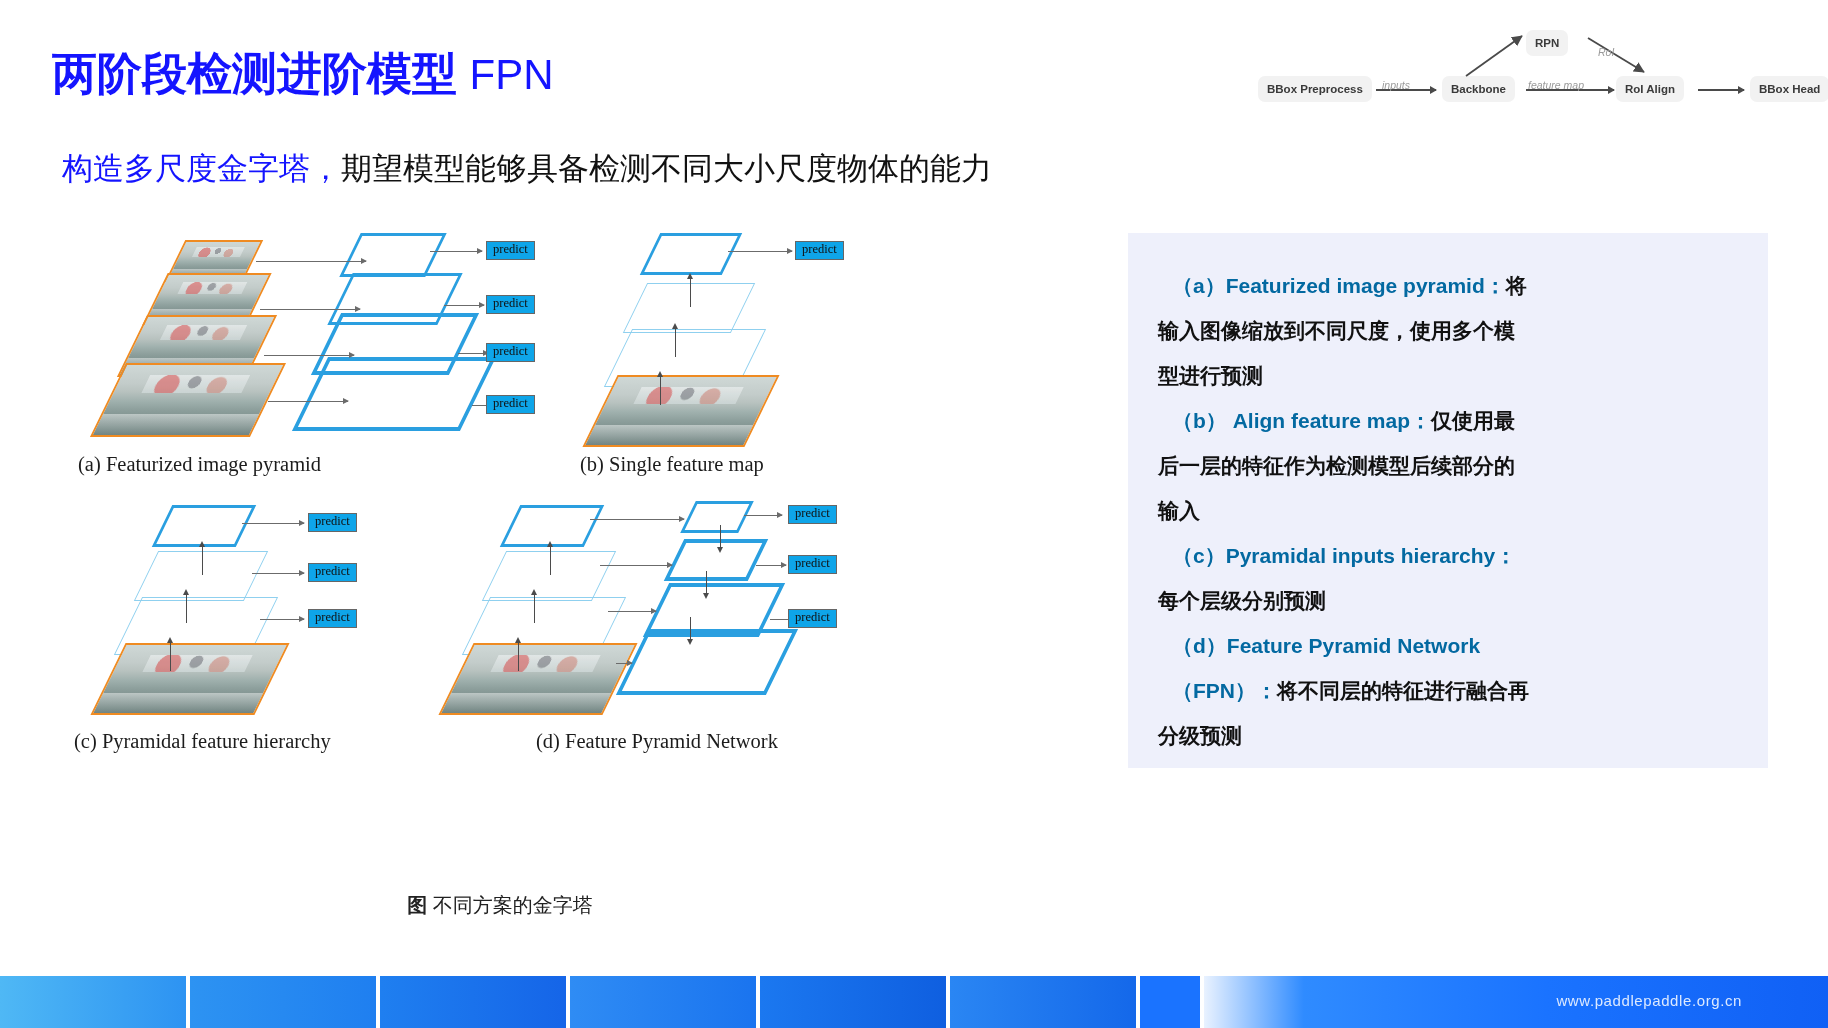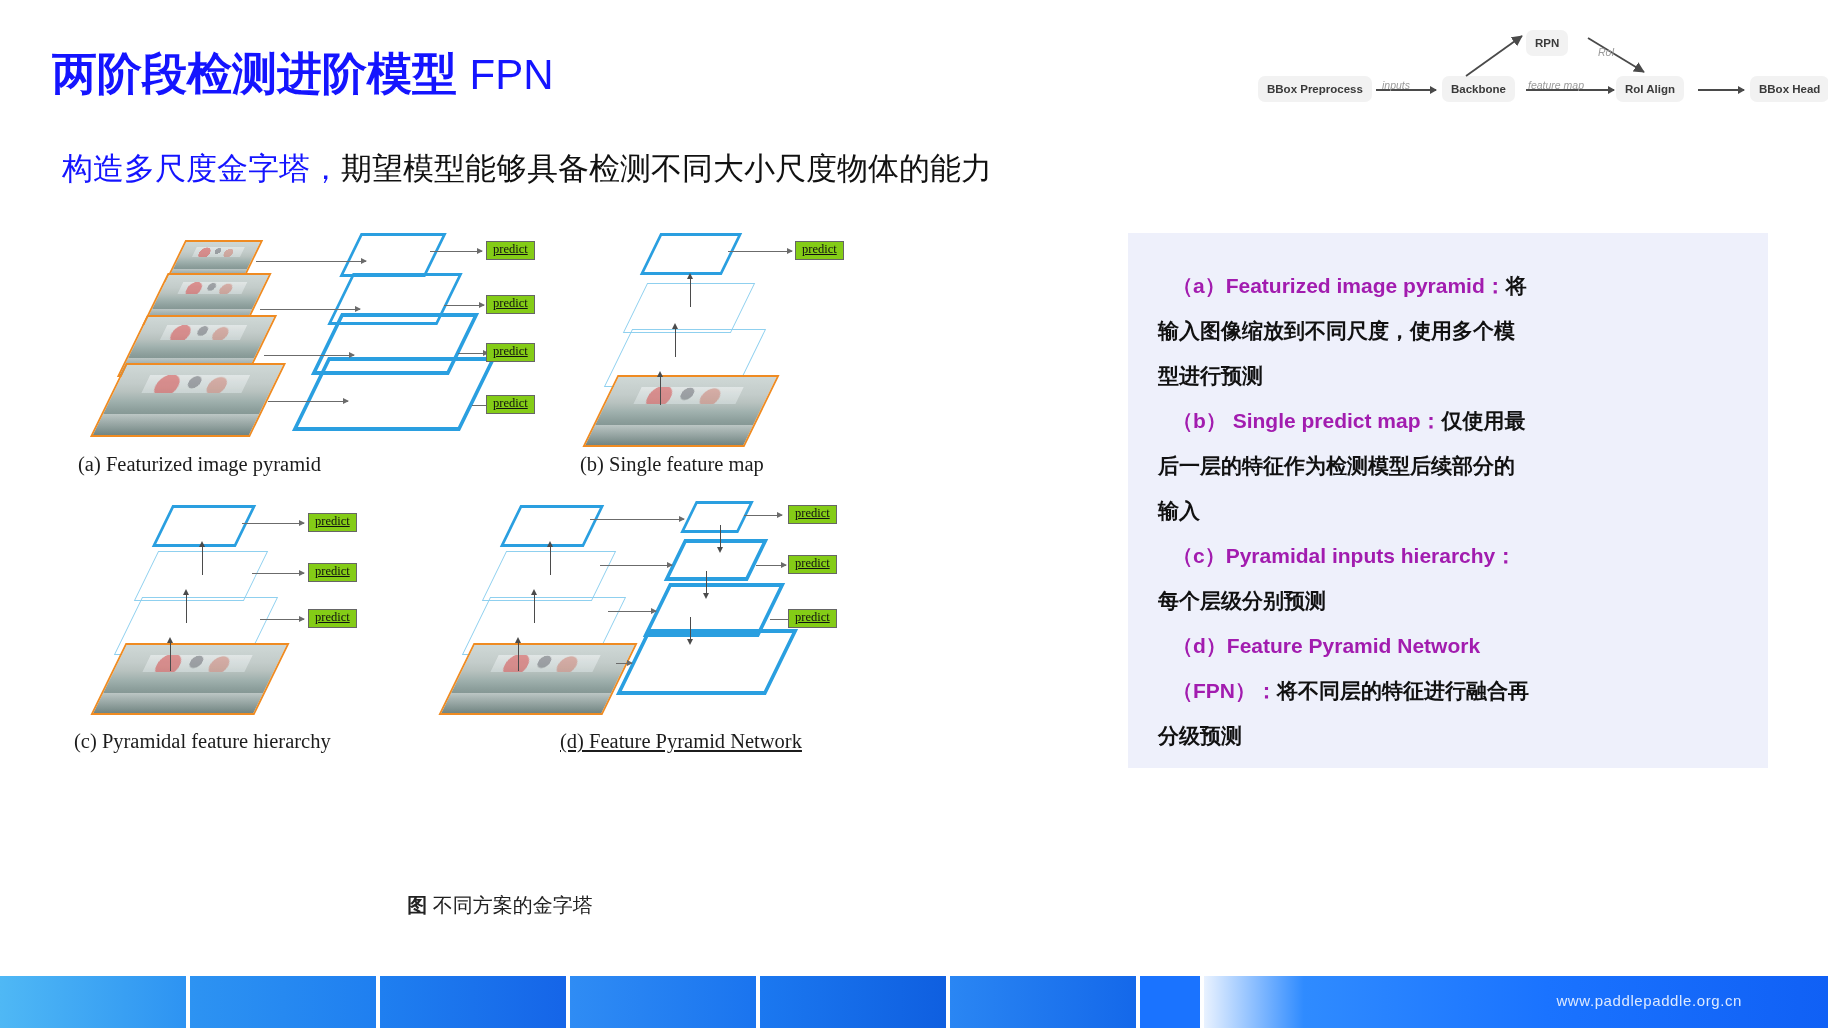--- a/index.html
+++ b/index.html
@@ -99,24 +99,24 @@
     border: 3.2px solid #2a9fe0;
     transform: skewX(-26deg);
     background: transparent;
   }
   .fmap.thin { border-width: 1.6px; border-color: #8fd0ef; }
   .fmap.thick { border-width: 4.4px; }
 
   
   .predict {
     position: absolute;
-    border: 1.2px solid #666; background: #84cc16;
+    border: 1.2px solid #666; background: #0ea5e9;
     font-family: "Liberation Serif", "DejaVu Serif", serif;
     font-size: 12.5px; color: #111;
-    padding: 1px 6px 2px; white-space: nowrap; line-height: 1.1; text-decoration: underline;
+    padding: 1px 6px 2px; white-space: nowrap; line-height: 1.1;
   }
 
   .gline { position: absolute; background: #6b6b6b; height: 1.3px; }
   .gline::after {
     content: ""; position: absolute; right: -1px; top: -3px;
     border-left: 6.5px solid #6b6b6b;
     border-top: 3.6px solid transparent;
     border-bottom: 3.6px solid transparent;
   }
   .vline { position: absolute; background: #4b4b4b; width: 1.3px; }
@@ -143,21 +143,21 @@
   #explain-panel {
     position: absolute; left: 1128px; top: 233px;
     width: 640px; height: 535px;
     background: #eef0fb;
     padding: 30px 34px 0 30px;
   }
   .ex-line {
     font-size: 21px; font-weight: bold; color: #111111;
     line-height: 45px; white-space: nowrap;
   }
-  .ex-line .blue { color: #a21caf; }
+  .ex-line .blue { color: #0369a1; }
   .ex-line.indent { padding-left: 14px; }
 
   
   #footer {
     position: absolute; left: 0; bottom: 0; width: 1828px; height: 52px;
   }
   .fseg { position: absolute; top: 0; height: 52px; }
   #footer-url {
     position: absolute; right: 86px; top: 16px;
     color: #dce9ff; font-size: 15px; letter-spacing: .6px;
@@ -296,41 +296,41 @@
     <div class="vline down" style="left:630px; top:392px; height:22px;"></div>
 
     <div class="gline" style="left:684px; top:290px; width:38px;"></div>
     <div class="gline" style="left:696px; top:340px; width:30px;"></div>
     <div class="gline" style="left:710px; top:394px; width:24px;"></div>
 
     <div class="predict" style="left:728px; top:280px;">predict</div>
     <div class="predict" style="left:728px; top:330px;">predict</div>
     <div class="predict" style="left:728px; top:384px;">predict</div>
 
-    <div class="panel-caption" style="left:500px; top:505px;text-decoration:underline;">(d) Feature Pyramid Network</div>
+    <div class="panel-caption" style="left:476px; top:505px;">(d) Feature Pyramid Network</div>
   </div>
 </div>
 
 <div id="figure-caption">
   <span class="lab">图</span>
   <span>不同方案的金字塔</span>
 </div>
 
 <div id="explain-panel">
   <div class="ex-line indent">
     <span class="blue">（a）Featurized image pyramid：</span><span>将</span>
   </div>
   <div class="ex-line">
     <span>输入图像缩放到不同尺度，使用多个模</span>
   </div>
   <div class="ex-line">
     <span>型进行预测</span>
   </div>
   <div class="ex-line indent">
-    <span class="blue">（b） Single predict map：</span><span>仅使用最</span>
+    <span class="blue">（b） Align feature map：</span><span>仅使用最</span>
   </div>
   <div class="ex-line">
     <span>后一层的特征作为检测模型后续部分的</span>
   </div>
   <div class="ex-line">
     <span>输入</span>
   </div>
   <div class="ex-line indent">
     <span class="blue">（c）Pyramidal inputs hierarchy：</span>
   </div>

